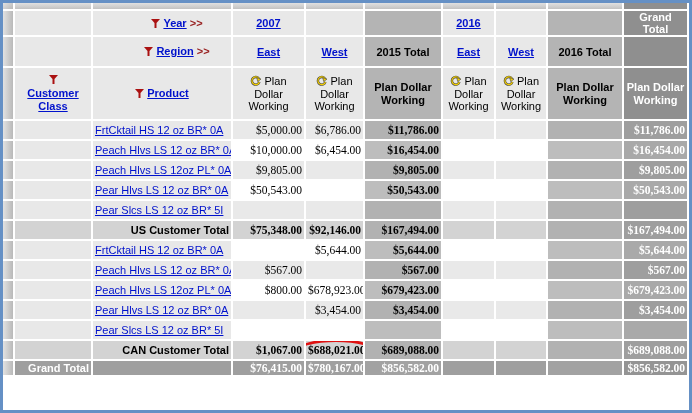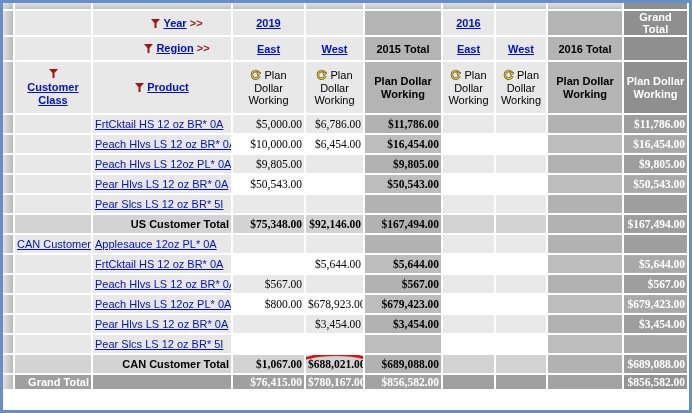--- a/index.html
+++ b/index.html
@@ -10,21 +10,21 @@
   }
   table.pivot{border-collapse:separate;border-spacing:0;table-layout:fixed;width:686px;}
   td{box-sizing:border-box;border-right:2px solid #fff;border-bottom:2px solid #fff;
      padding:0 2px;vertical-align:middle;overflow:hidden;}
   
   .c-strip{background:linear-gradient(to right,#e2e2e2,#b9b9b9);padding:0;}
   .r-strip td{height:8px;padding:0;background:linear-gradient(to bottom,#e0e0e0,#c2c2c2);}
   .r-strip td.s-gt{background:#8f8f8f;}
   .r-strip td.c-strip{background:linear-gradient(135deg,#e2e2e2,#b9b9b9);}
   
-  .r-year td{height:25px;} .r-region td{height:25px;} .r-colhdr td{height:53px;}
+  .r-year td{height:25px;} .r-region td{height:31px;} .r-colhdr td{height:53px;}
   .h-blank{background:#e8e8e8;}
   .h-filterlbl{background:#e8e8e8;text-align:center;white-space:nowrap;padding-left:32px;}
   .h-link{background:#e8e8e8;text-align:center;}
   .h-total{background:#b4b4b4;text-align:center;font-weight:bold;margin-left:24px;}
   .h-gt{background:#8f8f8f;color:#fff;font-weight:bold;text-align:center;}
   .h-measure{background:#e8e8e8;text-align:center;line-height:12px;}
   .h-measure-total{background:#b4b4b4;text-align:center;font-weight:bold;line-height:13px;}
   .h-measure-gt{background:#8f8f8f;color:#fff;font-weight:bold;text-align:center;line-height:13px;}
   .h-class{background:#e8e8e8;text-align:center;line-height:13px;}
   a{color:#0011cc;text-decoration:underline;cursor:pointer;}
@@ -89,21 +89,21 @@
 
   <tr class="r-year">
     <td class="c-strip"></td>
     <td class="h-blank"></td>
     <td class="h-filterlbl">
       <span class="funnel"><svg width="9" height="9" viewBox="0 0 9 9">
                 <polygon points="0,0 9,0 5.5,4 5.5,9 3.5,9 3.5,4" fill="#aa1111"></polygon>
               </svg></span><a class="hdr-a">Year</a>
       <span class="arrows">&gt;&gt;</span>
     </td>
-    <td class="h-link"><a class="hdr-a">2019</a></td>
+    <td class="h-link"><a class="hdr-a">2007</a></td>
     <td class="h-blank"></td>
     <td class="h-total"></td>
     <td class="h-link"><a class="hdr-a">2016</a></td>
     <td class="h-blank"></td>
     <td class="h-total"></td>
     <td class="h-gt">Grand Total</td>
   </tr>
 
   <tr class="r-region">
     <td class="c-strip"></td>
@@ -236,32 +236,20 @@
           <td class="cell-class"></td>
           <td class="cell-prod">US Customer Total</td>
           <td class="v money">$75,348.00</td>
           <td class="v money">$92,146.00</td>
           <td class="t money">$167,494.00</td>
           <td class="v money"></td>
           <td class="v money"></td>
           <td class="t money"></td>
           <td class="g money">$167,494.00</td>
         </tr>
-        <tr class="brow even">
-          <td class="c-strip"></td>
-          <td class="cell-class"><a>CAN Customer</a></td>
-          <td class="cell-prod"><a>Applesauce 12oz PL* 0A</a></td>
-          <td class="v money"></td>
-          <td class="v money"></td>
-          <td class="t money"></td>
-          <td class="v money"></td>
-          <td class="v money"></td>
-          <td class="t money"></td>
-          <td class="g money"></td>
-        </tr>
         <tr class="brow odd">
           <td class="c-strip"></td>
           <td class="cell-class"></td>
           <td class="cell-prod"><a>FrtCktail HS 12 oz BR* 0A</a></td>
           <td class="v money"></td>
           <td class="v money">$5,644.00</td>
           <td class="t money">$5,644.00</td>
           <td class="v money"></td>
           <td class="v money"></td>
           <td class="t money"></td>

